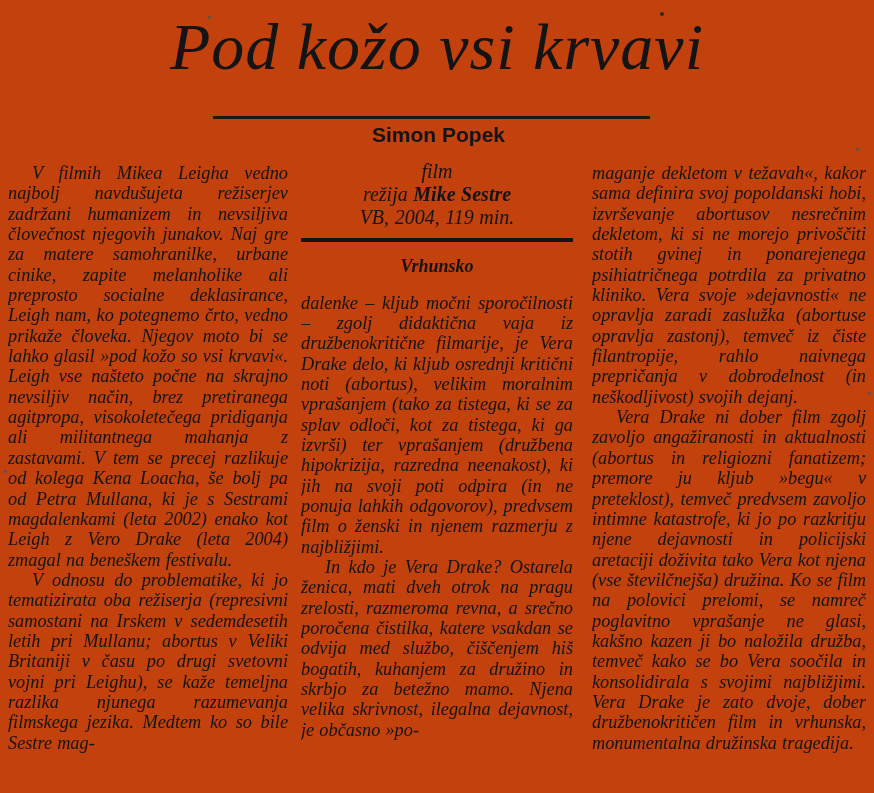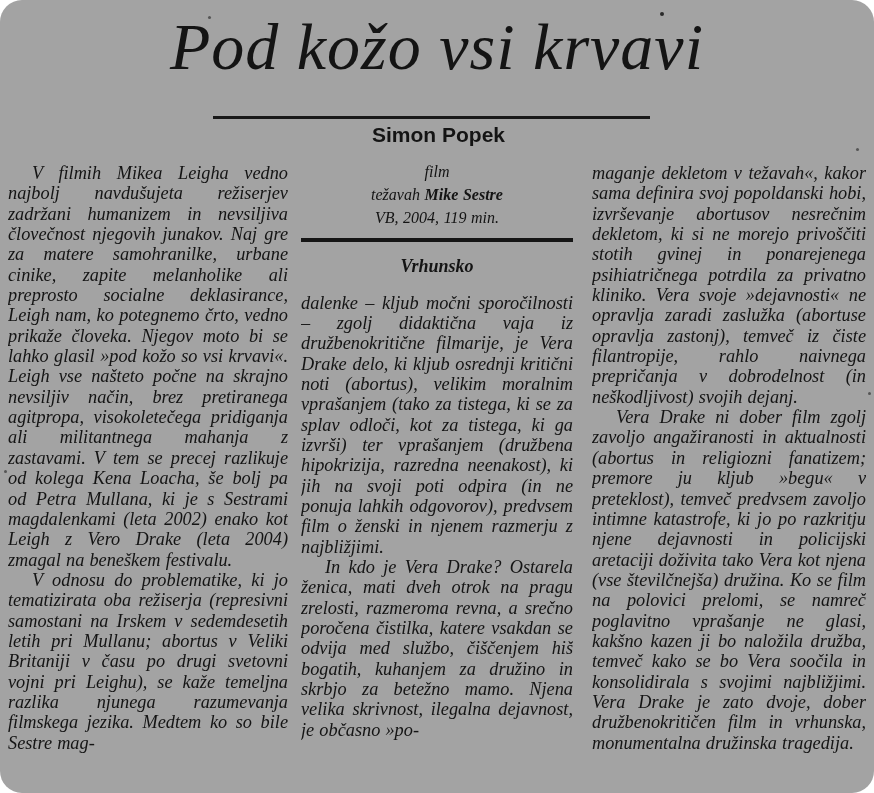--- a/index.html
+++ b/index.html
@@ -1,24 +1,23 @@
 <!DOCTYPE html>
 <html lang="sl"><head>
 <meta charset="utf-8">
 <style>
   html, body { margin: 0; padding: 0; }
   .page {
     position: relative;
     width: 874px;
     height: 793px;
-    background: #a3a3a3;
+    background: #c2410c;
     color: #141414;
     font-family: "Liberation Serif", serif;
     overflow: hidden;
-    border-radius: 22px;
   }
   
   .title {
     position: absolute;
     top: 4px; left: 0;
     width: 874px;
     margin: 0;
     text-align: center;
     font-style: italic;
     font-weight: normal;
@@ -54,21 +53,21 @@
     word-spacing: 0.6px;
   }
   .col p { margin: 0; }
   .indent { text-indent: 24px; }
   #col1 { left: 8px;   width: 280px; }
   #col2 { left: 301px; width: 272px; top: 160px; height: 633px; }
   #col3 { left: 592px; width: 274px; }
   
   .film-info {
     text-align: center;
-    font-size: 16px;
+    font-size: 20px;
     line-height: 23.2px;
   }
   .film-info .strong { font-weight: bold; }
   .thick-rule {
     height: 4px;
     background: #151515;
     margin-top: 8px;
   }
   .rating {
     text-align: center;
@@ -97,21 +96,21 @@
   <div class="byline">Simon Popek</div>
 
   <div class="col" id="col1">
     <p class="indent">V filmih Mikea Leigha vedno najbolj navdušujeta režiserjev zadržani humanizem in nevsiljiva človečnost njegovih junakov. Naj gre za matere samohranilke, urbane cinike, zapite melanholike ali preprosto socialne deklasirance, Leigh nam, ko potegnemo črto, vedno prikaže človeka. Njegov moto bi se lahko glasil »pod kožo so vsi krvavi«. Leigh vse našteto počne na skrajno nevsiljiv način, brez pretiranega agitpropa, visokoletečega pridiganja ali militantnega mahanja z zastavami. V tem se precej razlikuje od kolega Kena Loacha, še bolj pa od Petra Mullana, ki je s Sestrami magdalenkami (leta 2002) enako kot Leigh z Vero Drake (leta 2004) zmagal na beneškem festivalu.</p>
     <p class="indent">V odnosu do problematike, ki jo tematizirata oba režiserja (represivni samostani na Irskem v sedemdesetih letih pri Mullanu; abortus v Veliki Britaniji v času po drugi svetovni vojni pri Leighu), se kaže temeljna razlika njunega razumevanja filmskega jezika. Medtem ko so bile Sestre mag-</p>
   </div>
 
   <div class="col" id="col2">
     <div class="film-info">
       <div>film</div>
-      <div><span>težavah </span><span class="strong">Mike Sestre</span></div>
+      <div><span>režija </span><span class="strong">Mike Sestre</span></div>
       <div>VB, 2004, 119 min.</div>
     </div>
     <div class="thick-rule"></div>
     <div class="rating">Vrhunsko</div>
     <p>dalenke – kljub močni sporočilnosti – zgolj didaktična vaja iz družbenokritične filmarije, je Vera Drake delo, ki kljub osrednji kritični noti (abortus), velikim moralnim vprašanjem (tako za tistega, ki se za splav odloči, kot za tistega, ki ga izvrši) ter vprašanjem (družbena hipokrizija, razredna neenakost), ki jih na svoji poti odpira (in ne ponuja lahkih odgovorov), predvsem film o ženski in njenem razmerju z najbližjimi.</p>
     <p class="indent">In kdo je Vera Drake? Ostarela ženica, mati dveh otrok na pragu zrelosti, razmeroma revna, a srečno poročena čistilka, katere vsakdan se odvija med službo, čiščenjem hiš bogatih, kuhanjem za družino in skrbjo za betežno mamo. Njena velika skrivnost, ilegalna dejavnost, je občasno »po-</p>
   </div>
 
   <div class="col" id="col3">
     <p>maganje dekletom v težavah«, kakor sama definira svoj popoldanski hobi, izvrševanje abortusov nesrečnim dekletom, ki si ne morejo privoščiti stotih gvinej in ponarejenega psihiatričnega potrdila za privatno kliniko. Vera svoje »dejavnosti« ne opravlja zaradi zaslužka (abortuse opravlja zastonj), temveč iz čiste filantropije, rahlo naivnega prepričanja v dobrodelnost (in neškodljivost) svojih dejanj.</p>

